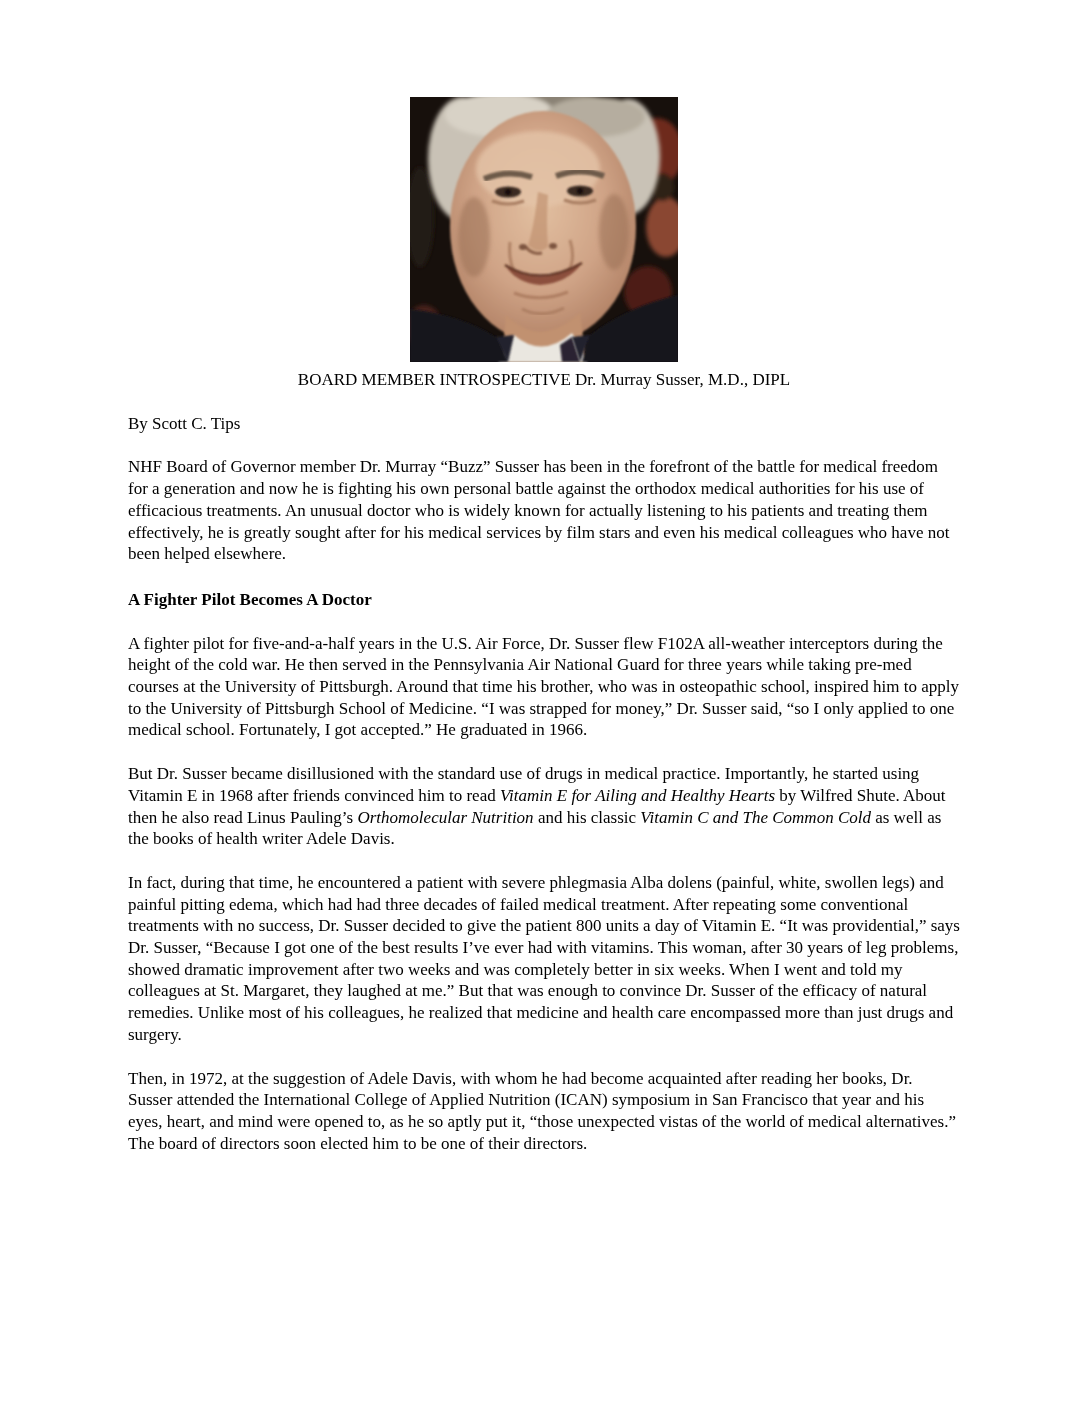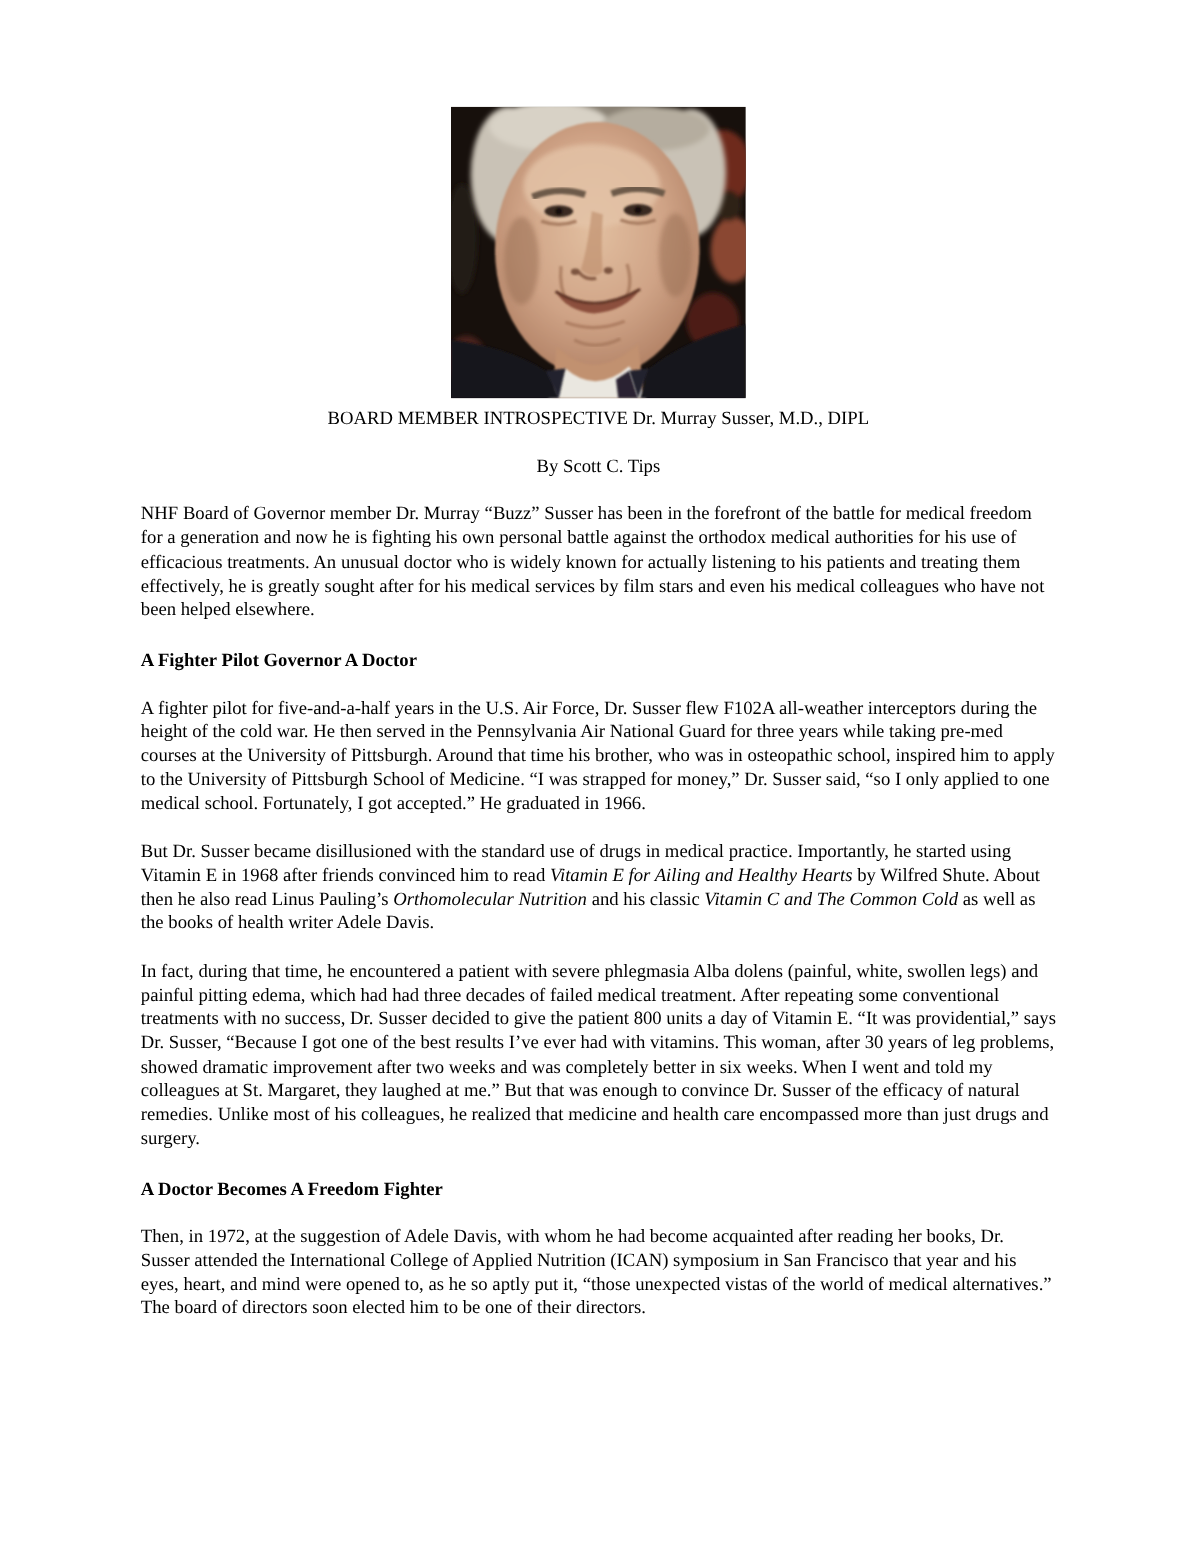--- a/index.html
+++ b/index.html
@@ -23,21 +23,20 @@
   }
   .photo-wrap svg {
     display: block;
     margin: 0 auto;
   }
   .doc-title {
     text-align: center;
     margin-top: 7px;
   }
   .byline {
-    text-align: center;
     margin-top: 22px;
   }
   .article-body p {
     margin: 22px 0;
   }
   .article-body h2 {
     font-size: 17px;
     line-height: 21.7px;
     font-weight: 700;
     margin: 24px 0 22px 0;
@@ -144,22 +143,21 @@
         </g>
       </svg>
     </div>
 
     <div class="doc-title">BOARD MEMBER INTROSPECTIVE Dr. Murray Susser, M.D., DIPL</div>
 
     <div class="byline">By Scott C. Tips</div>
 
     <div class="article-body" id="article-body">
         <p><span>NHF Board of Governor member Dr. Murray “Buzz” Susser has been in the forefront of the battle for medical freedom for a generation and now he is fighting his own personal battle against the orthodox medical authorities for his use of efficacious treatments. An unusual doctor who is widely known for actually listening to his patients and treating them effectively, he is greatly sought after for his medical services by film stars and even his medical colleagues who have not been helped elsewhere.</span></p>
-        <h2>A Fighter Pilot Governor A Doctor</h2>
+        <h2>A Fighter Pilot Becomes A Doctor</h2>
         <p><span>A fighter pilot for five-and-a-half years in the U.S. Air Force, Dr. Susser flew F102A all-weather interceptors during the height of the cold war. He then served in the Pennsylvania Air National Guard for three years while taking pre-med courses at the University of Pittsburgh. Around that time his brother, who was in osteopathic school, inspired him to apply to the University of Pittsburgh School of Medicine. “I was strapped for money,” Dr. Susser said, “so I only applied to one medical school. Fortunately, I got accepted.” He graduated in 1966.</span></p>
         <p><span>But Dr. Susser became disillusioned with the standard use of drugs in medical practice. Importantly, he started using Vitamin E in 1968 after friends convinced him to read </span><span class="bold-italic">Vitamin E for Ailing and Healthy Hearts</span><span> by Wilfred Shute. About then he also read Linus Pauling’s </span><span class="bold-italic">Orthomolecular Nutrition</span><span> and his classic </span><span class="bold-italic">Vitamin C and The Common Cold</span><span> as well as the books of health writer Adele Davis.</span></p>
         <p><span>In fact, during that time, he encountered a patient with severe phlegmasia Alba dolens (painful, white, swollen legs) and painful pitting edema, which had had three decades of failed medical treatment. After repeating some conventional treatments with no success, Dr. Susser decided to give the patient 800 units a day of Vitamin E. “It was providential,” says Dr. Susser, “Because I got one of the best results I’ve ever had with vitamins. This woman, after 30 years of leg problems, showed dramatic improvement after two weeks and was completely better in six weeks. When I went and told my colleagues at St. Margaret, they laughed at me.” But that was enough to convince Dr. Susser of the efficacy of natural remedies. Unlike most of his colleagues, he realized that medicine and health care encompassed more than just drugs and surgery.</span></p>
-        <h2>A Doctor Becomes A Freedom Fighter</h2>
         <p><span>Then, in 1972, at the suggestion of Adele Davis, with whom he had become acquainted after reading her books, Dr. Susser attended the International College of Applied Nutrition (ICAN) symposium in San Francisco that year and his eyes, heart, and mind were opened to, as he so aptly put it, “those unexpected vistas of the world of medical alternatives.” The board of directors soon elected him to be one of their directors.</span></p>
       </div>
 
   </div>
 </div>
 
 </body></html>

